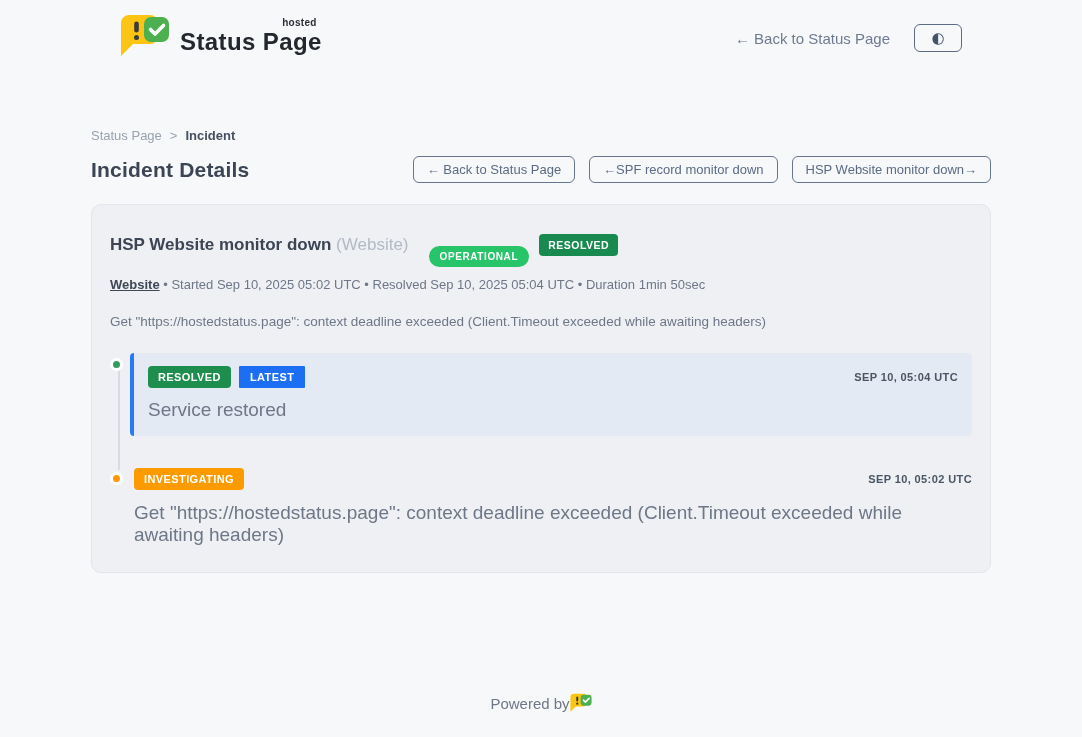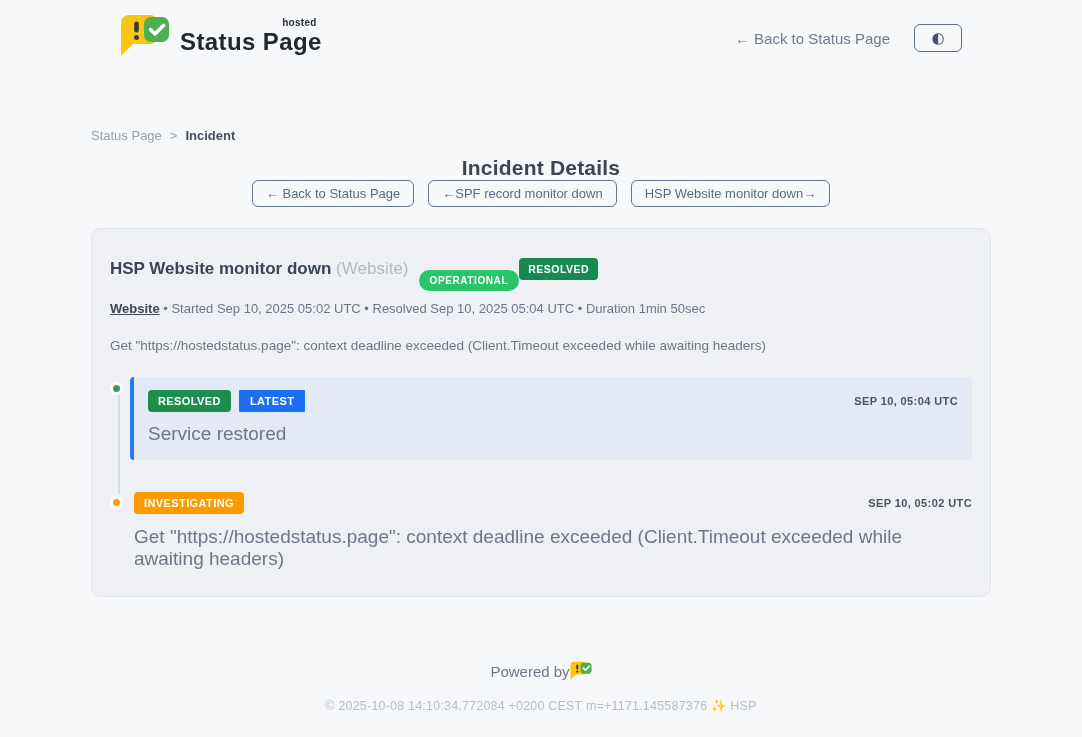--- a/index.html
+++ b/index.html
@@ -29,36 +29,36 @@
     display:flex; align-items:center; justify-content:center;
   }
   .theme-toggle span { font-family:"DejaVu Sans", sans-serif; font-size:15px; color:#44536b; line-height:1; }
 
   
   .container { width:900px; margin:66px auto 0; }
   .breadcrumb { display:flex; align-items:center; gap:8px; font-size:13px; color:#98a2b0; }
   .breadcrumb .current { color:#46505f; font-weight:700; }
   .breadcrumb .sep { color:#98a2b0; }
 
-  .title-row { display:flex; align-items:center; justify-content:space-between; margin-top:13px;flex-direction:column; }
+  .title-row { display:flex; align-items:center; justify-content:space-between; margin-top:13px; }
   .title-row h1 { font-size:21px; font-weight:700; color:#3b4554; letter-spacing:.2px; }
   .nav-buttons { display:flex; gap:14px; }
   .nav-buttons button {
     background:transparent; border:1px solid #66758e; border-radius:6px;
     color:#5b6b84; font-size:13px; font-family:inherit;
     padding:5px 13px; height:27px; cursor:pointer; white-space:nowrap;
   }
 
   
   .card {
     margin-top:21px; background:#eef0f4;
     border:1px solid #e2e5ea; border-radius:10px;
     padding:17px 18px 26px;
   }
-  .card-title { display:flex; align-items:center; }
+  .card-title { display:flex; align-items:center; gap:10px; }
   .card-title h2 { font-size:17px; font-weight:700; color:#3b4554; }
   .card-title .component { color:#b3bac6; font-weight:400; }
   .pill-operational {
     margin-left:10px;
     background:#27c46a; color:#fff; font-size:10px; font-weight:700;
     letter-spacing:.6px; padding:5px 11px; border-radius:999px;margin-top:24px;
   }
   .badge { color:#fff; font-weight:700; display:inline-block; }
   .badge-resolved-title { background:#188a50; font-size:10.5px; letter-spacing:.5px; padding:5px 9px; border-radius:4px; }
   .meta { margin-top:10px; font-size:13px; color:#6e7787; }
@@ -192,16 +192,15 @@
       <span style="cursor:pointer; display:inline-flex;">
         <svg width="22" height="20" viewBox="0 0 50 44">
           <path d="M9 1 h21 a8 8 0 0 1 8 8 v13 a8 8 0 0 1 -8 8 h-17 l-12 12 v-33 a8 8 0 0 1 8 -8 z" fill="#fdc513"></path>
           <rect x="14.2" y="7.5" width="4.6" height="11" rx="2.3" fill="#3b3b3b"></rect>
           <circle cx="16.5" cy="23.5" r="2.5" fill="#3b3b3b"></circle>
           <rect x="24" y="3" width="25" height="25" rx="7" fill="#4caf50"></rect>
           <path d="M30.5 15.5 l4.5 4.5 l8.5 -8.5" stroke="#ffffff" stroke-width="3.6" fill="none" stroke-linecap="round" stroke-linejoin="round"></path>
         </svg>
       </span>
     </div>
-    <div class="copyright">© 2025-10-08 14:10:34.772084 +0200 CEST m=+1171.145587376 ✨ HSP</div>
   </footer>
 
 </div>
 
 </body></html>

